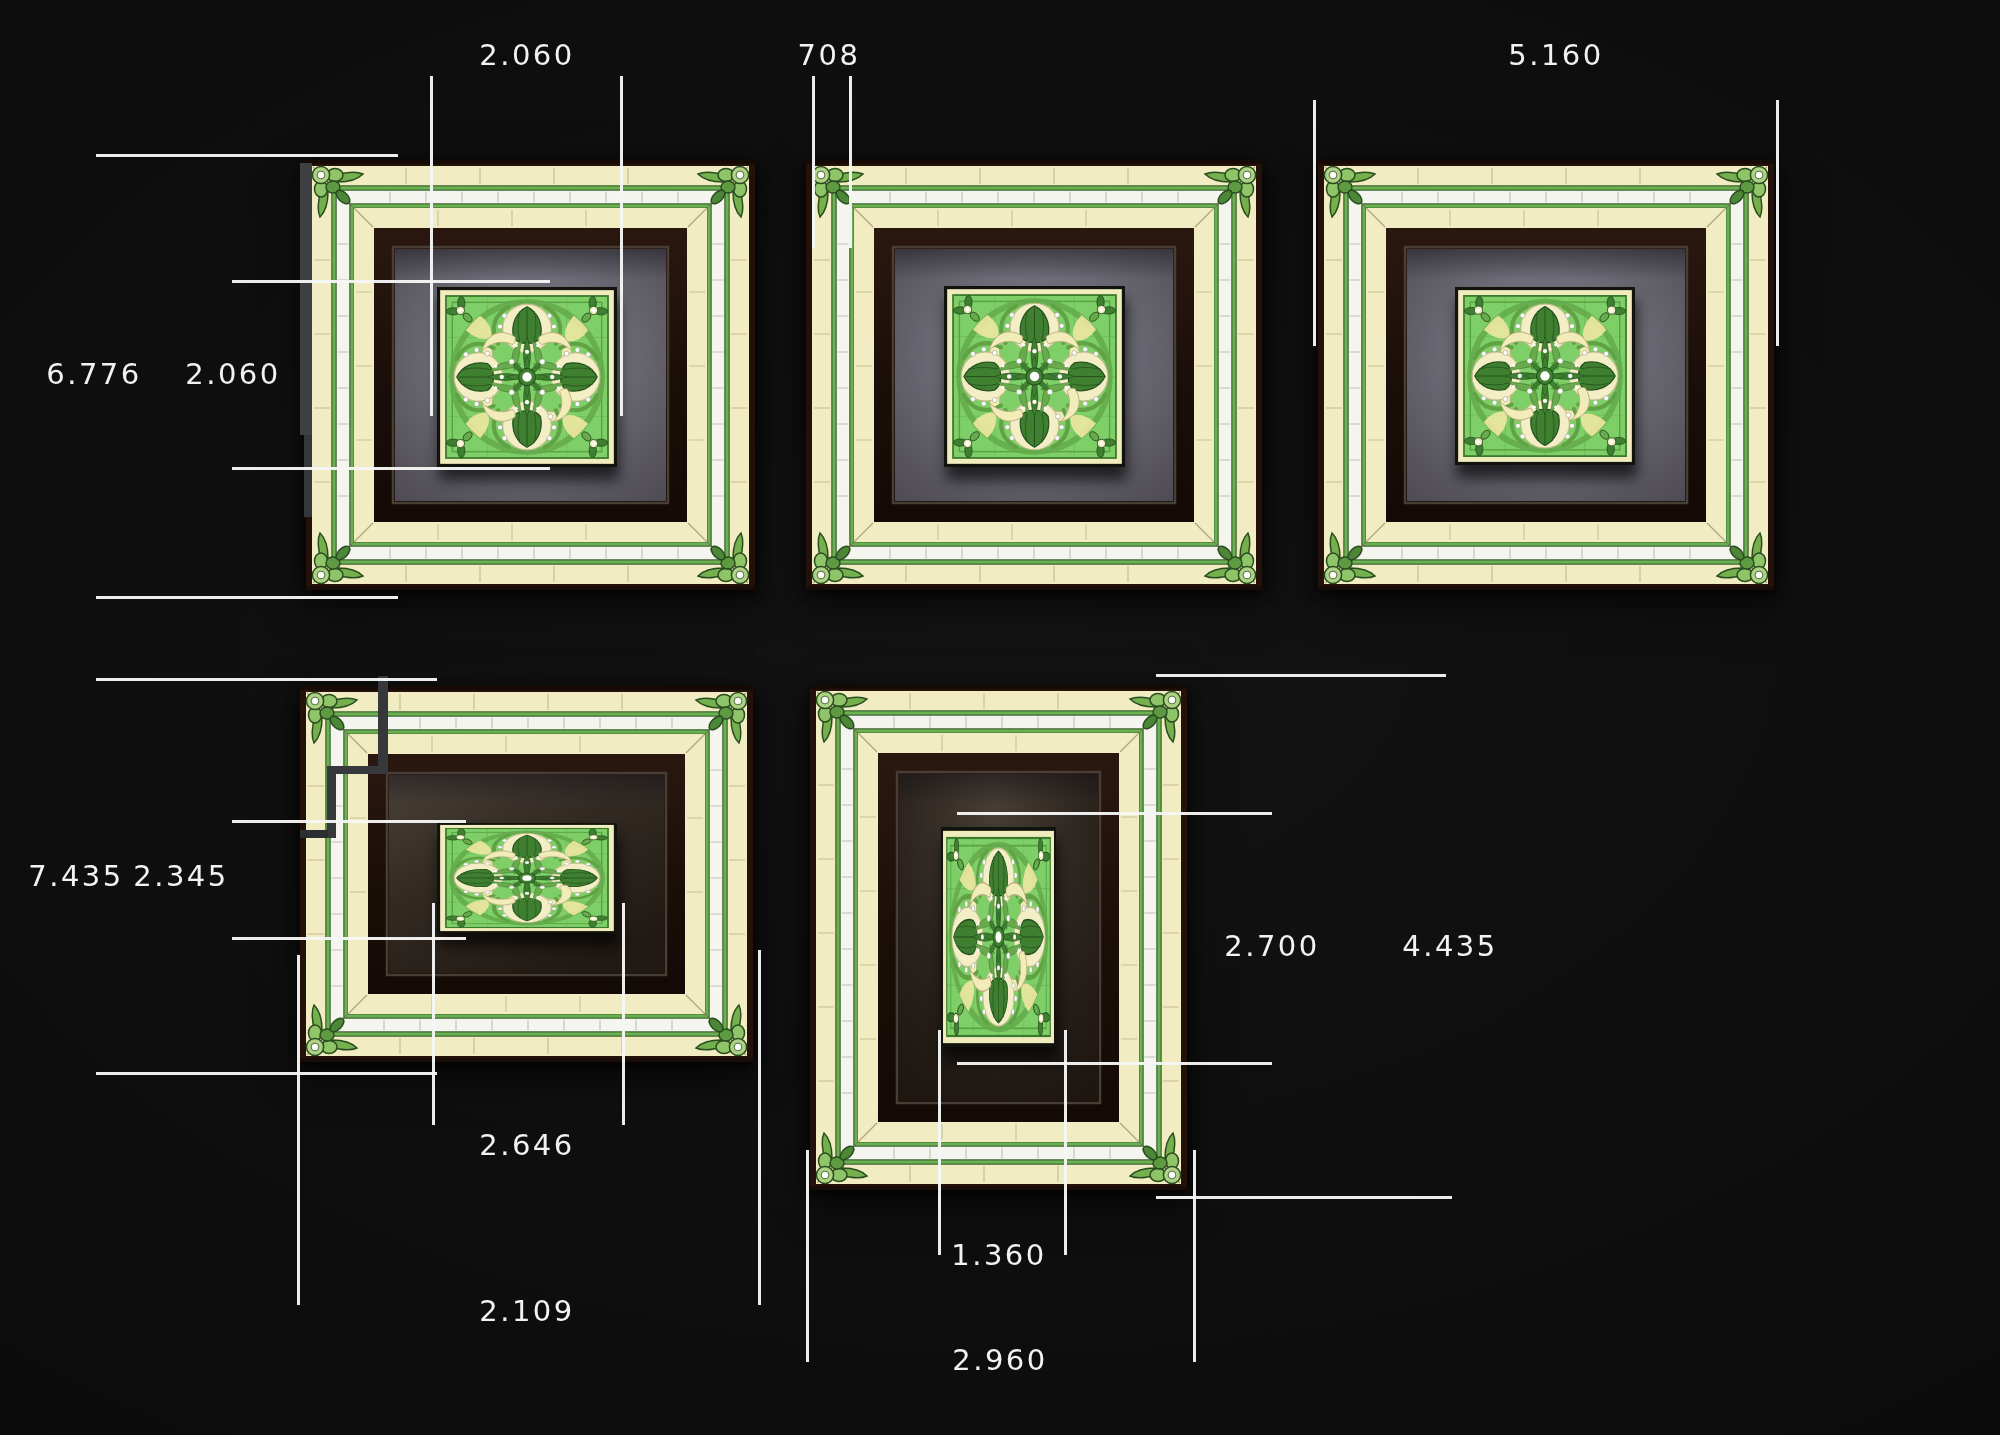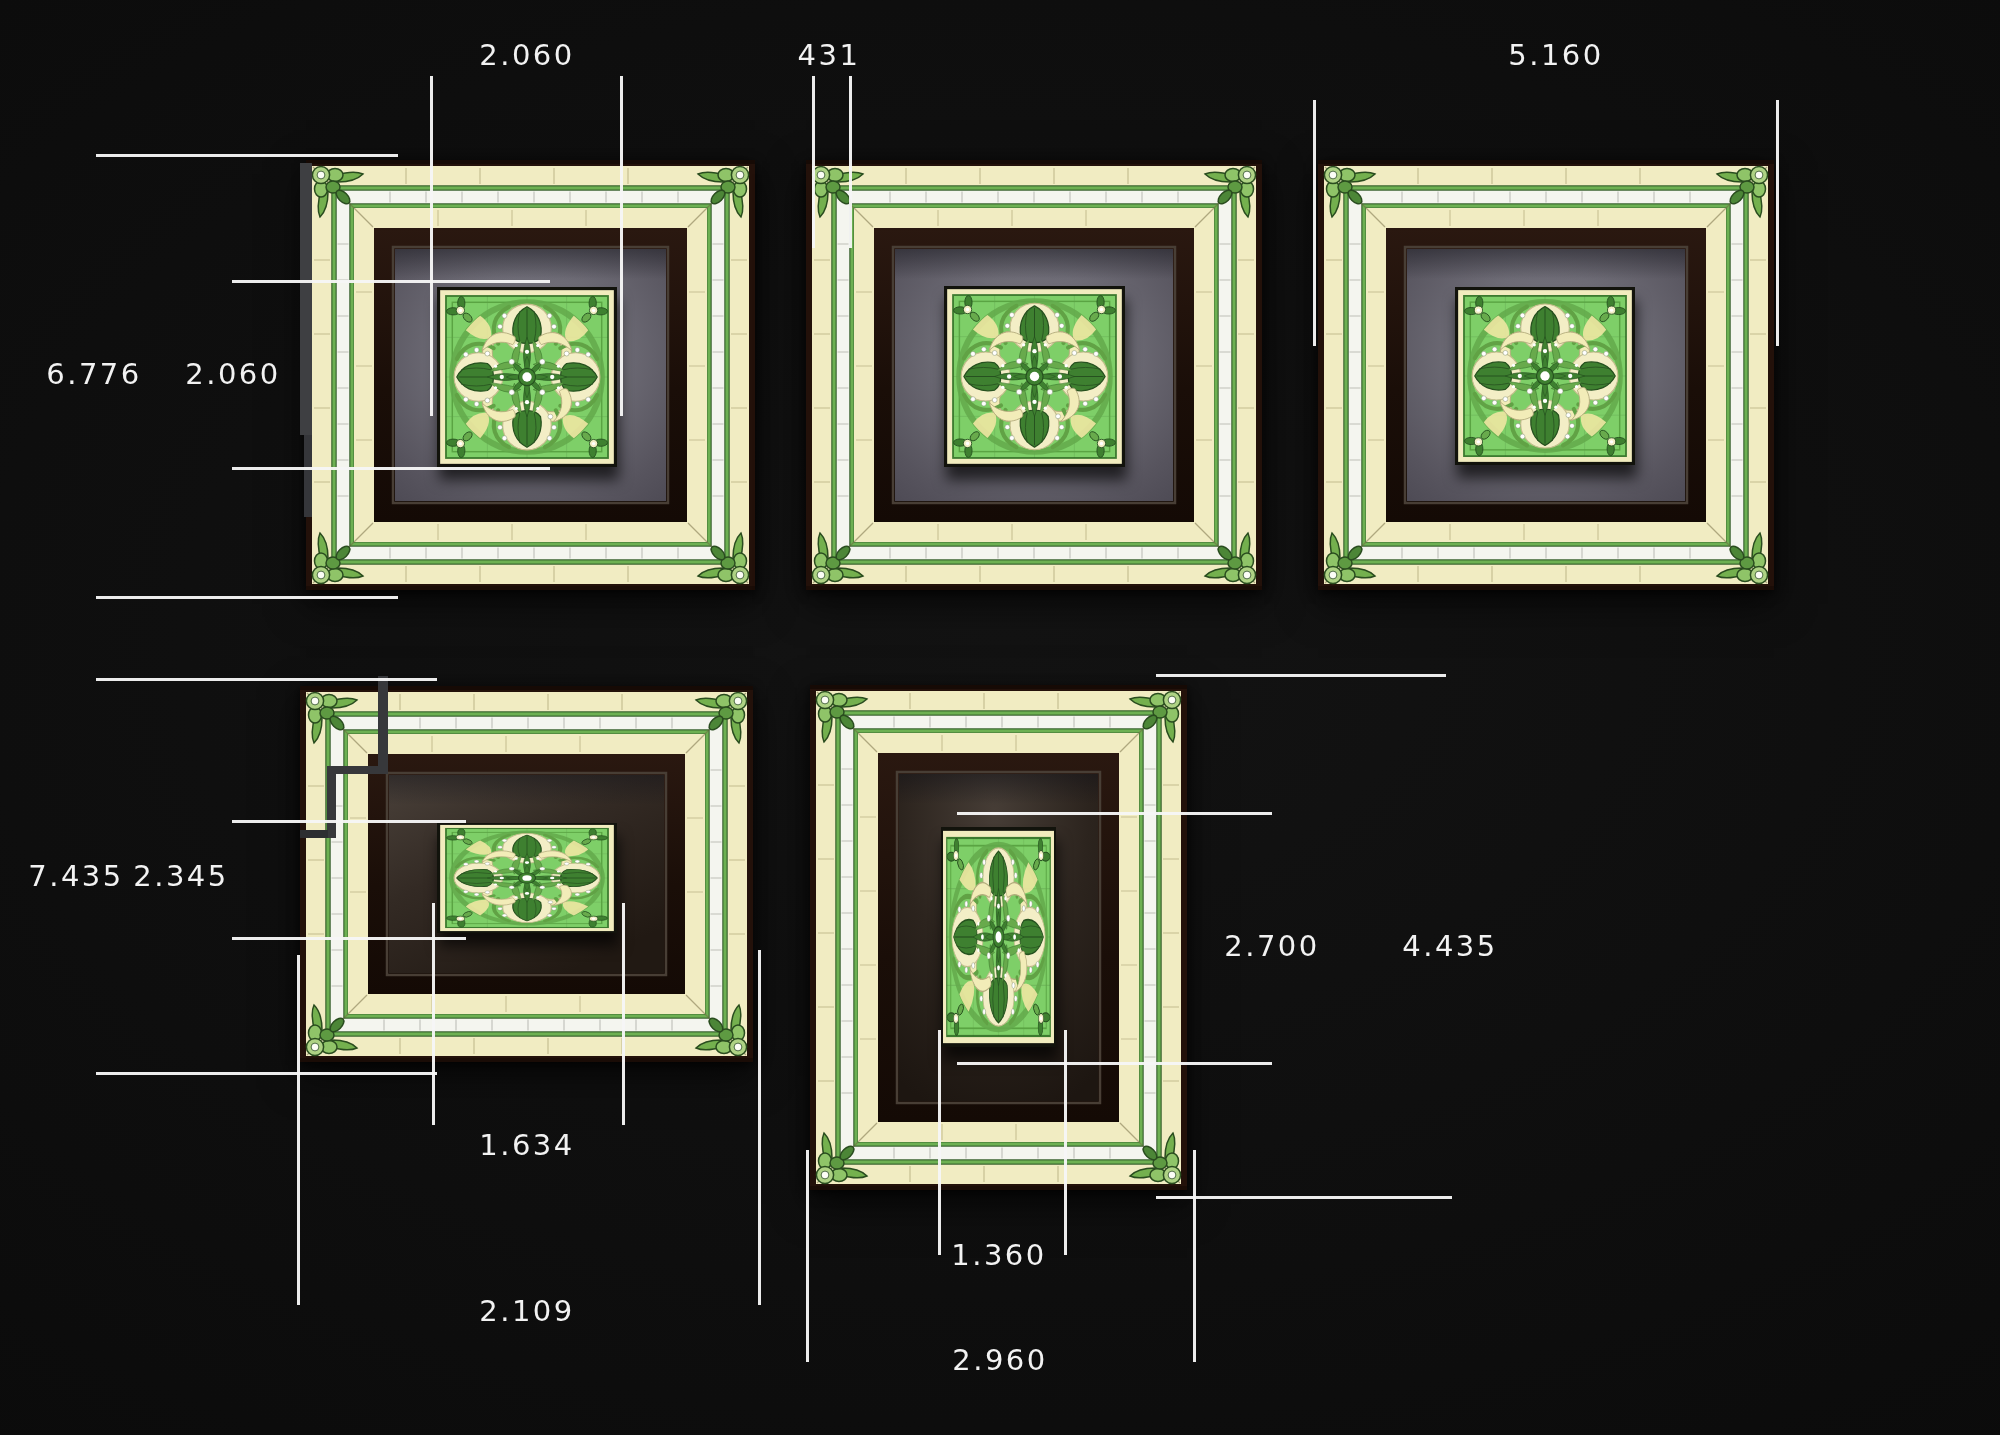--- a/index.html
+++ b/index.html
@@ -363,25 +363,25 @@
       <div class="ln h" style="left: 1156px; top: 1196px; width: 296px;"></div>
       <div class="ln h" style="left: 957px; top: 812px; width: 315px;"></div>
       <div class="ln h" style="left: 957px; top: 1062px; width: 315px;"></div>
       <div class="ln v" style="left: 938px; top: 1030px; height: 225px;"></div>
       <div class="ln v" style="left: 1064px; top: 1030px; height: 225px;"></div>
       <div class="ln v" style="left: 806px; top: 1150px; height: 212px;"></div>
       <div class="ln v" style="left: 1193px; top: 1150px; height: 212px;"></div>
     </div>
 
   <div class="lbl" style="left:527px;top:55px">2.060</div>
-  <div class="lbl" style="left:829px;top:55px">431</div>
+  <div class="lbl" style="left:829px;top:55px">708</div>
   <div class="lbl" style="left:1556px;top:55px">5.160</div>
   <div class="lbl" style="left:94px;top:374px">6.776</div>
   <div class="lbl" style="left:233px;top:374px">2.060</div>
   <div class="lbl" style="left:76px;top:876px">7.435</div>
   <div class="lbl" style="left:181px;top:876px">2.345</div>
   <div class="lbl" style="left:1272px;top:946px">2.700</div>
   <div class="lbl" style="left:1450px;top:946px">4.435</div>
-  <div class="lbl" style="left:527px;top:1145px">1.634</div>
+  <div class="lbl" style="left:527px;top:1145px">2.646</div>
   <div class="lbl" style="left:999px;top:1255px">1.360</div>
   <div class="lbl" style="left:527px;top:1311px">2.109</div>
   <div class="lbl" style="left:1000px;top:1360px">2.960</div>
 </div>
 
 </body></html>

